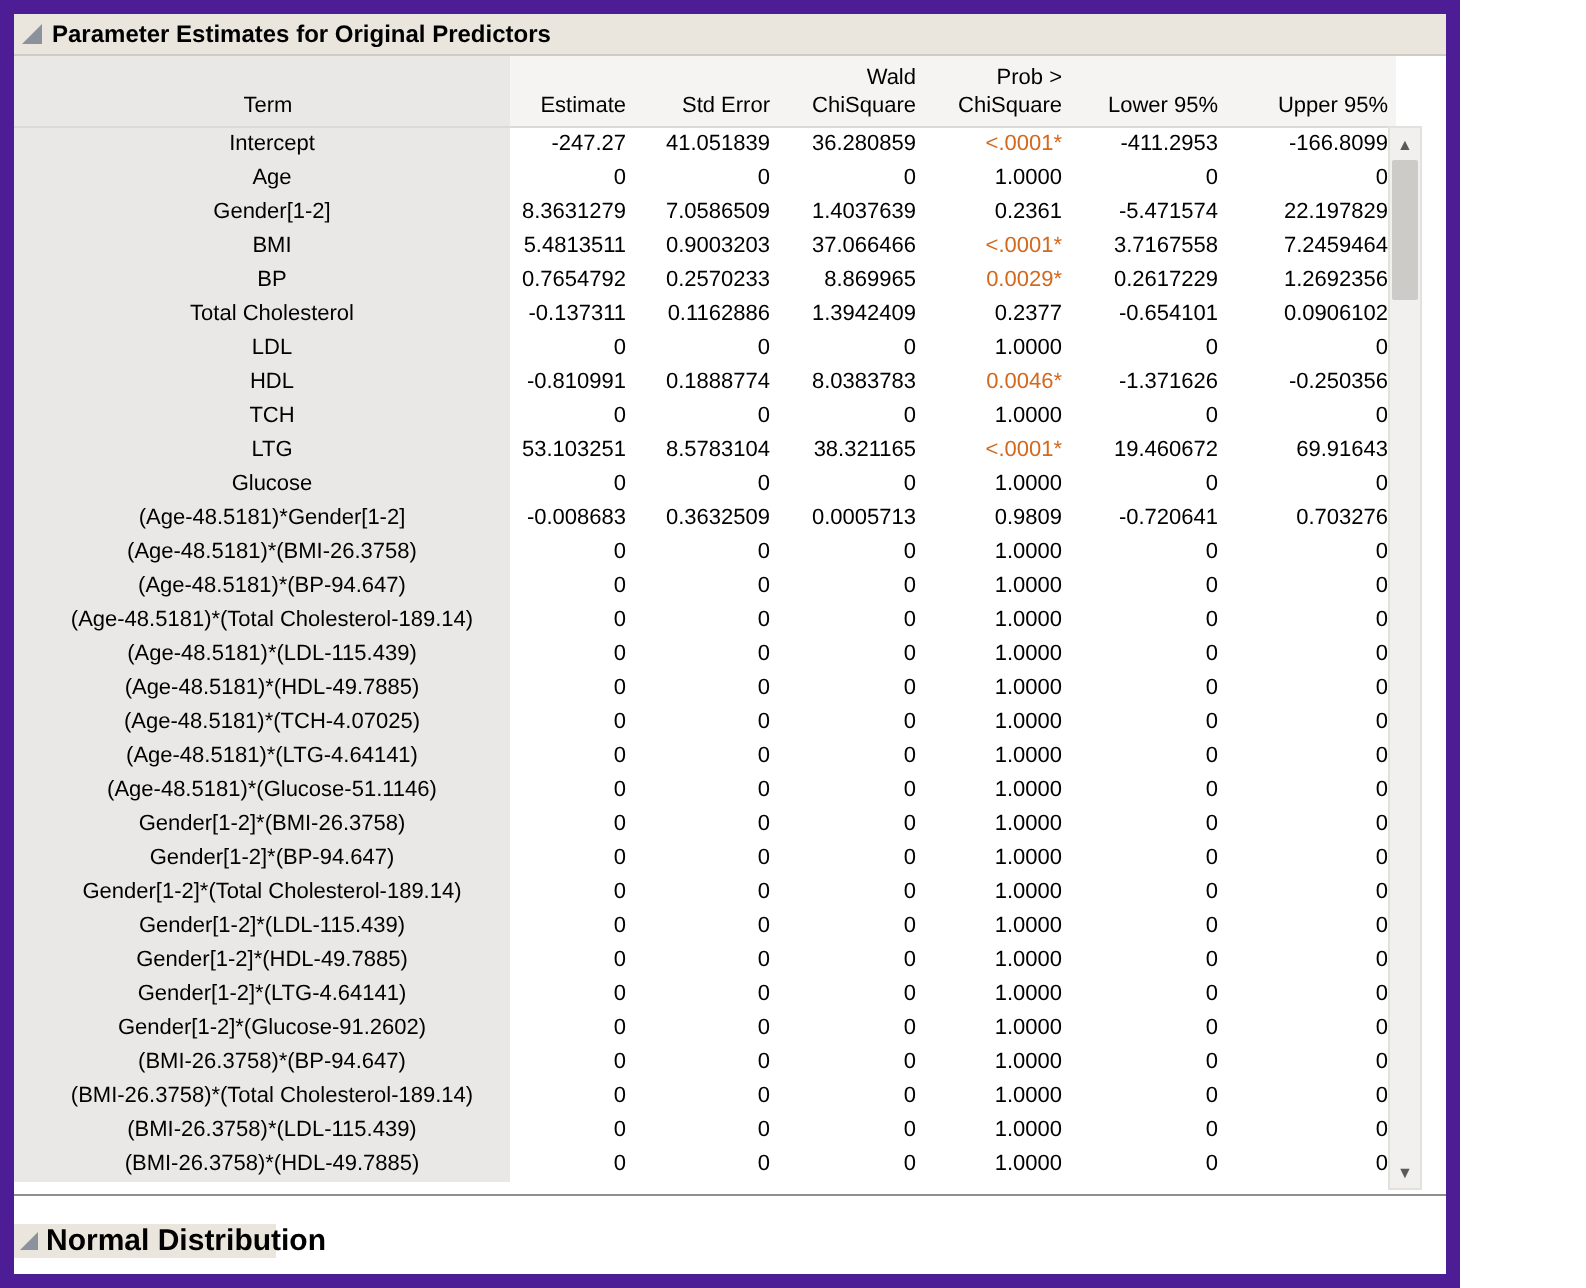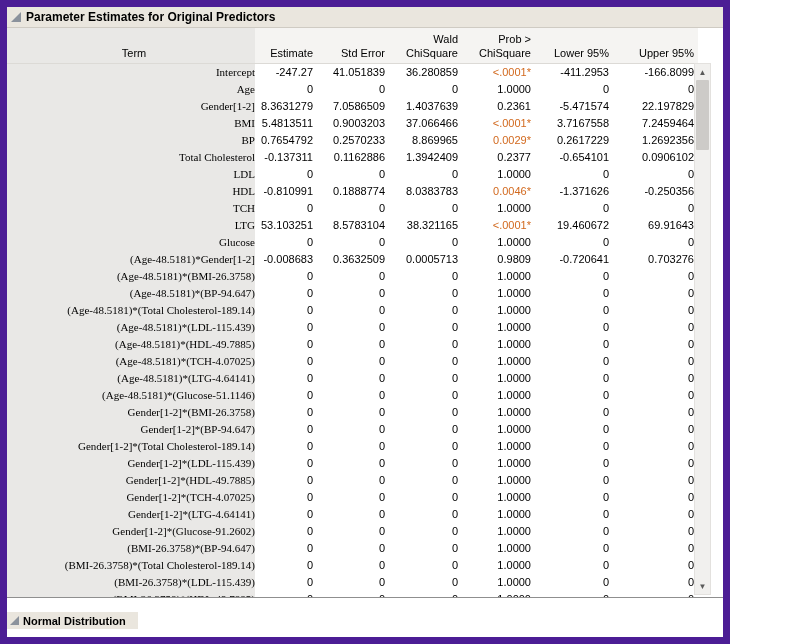--- a/index.html
+++ b/index.html
@@ -61,24 +61,23 @@
   }
   .ptable td, .ndtable td {
     height: 17px;
     line-height: 17px;
     padding: 0 4px 0 0;
     text-align: right;
     white-space: nowrap;
     overflow: hidden;
   }
   td.term-cell {
-    text-align: right;
+    text-align: center;
     padding: 0 0 0 10px !important;
     background: var(--c-term-column-bg, #e9e8e6);
-    font-family: Liberation Serif, serif;
   }
   .sig { color: var(--c-significant, #d2691e); }
 
   
   .scrollbar {
     position: absolute;
     top: 35px; right: 12px; bottom: 2px;
     width: 17px;
     background: #f1f0ee;
     border: 1px solid #e3e1de;
@@ -112,21 +111,21 @@
     border-bottom: 1px solid #8f8f8f;
   }
   .ndtable thead th.nd-title-cell {
     padding: 0; vertical-align: top; text-align: left;
   }
   .nd-band {
     height: 17px;
     background: var(--c-header-band, #eae6de);
     display: flex; align-items: center;
     padding-left: 3px;
-    font-size: 11px; font-weight: bold;
+    font-size: 15px; font-weight: bold;
     white-space: nowrap;
   }
   .nd-params {
     height: 17px; line-height: 17px;
     padding-left: 6px;
     font-size: 11px; font-weight: bold;
     background: #fff;
   }
 </style>
 </head>
@@ -375,29 +374,20 @@
             <td class="term-cell">Gender[1-2]*(LDL-115.439)</td>
             <td>0</td>
             <td>0</td>
             <td>0</td>
             <td>1.0000</td>
             <td>0</td>
             <td>0</td>
           </tr>
           <tr>
             <td class="term-cell">Gender[1-2]*(HDL-49.7885)</td>
-            <td>0</td>
-            <td>0</td>
-            <td>0</td>
-            <td>1.0000</td>
-            <td>0</td>
-            <td>0</td>
-          </tr>
-          <tr>
-            <td class="term-cell">Gender[1-2]*(TCH-4.07025)</td>
             <td>0</td>
             <td>0</td>
             <td>0</td>
             <td>1.0000</td>
             <td>0</td>
             <td>0</td>
           </tr>
           <tr>
             <td class="term-cell">Gender[1-2]*(LTG-4.64141)</td>
             <td>0</td>

